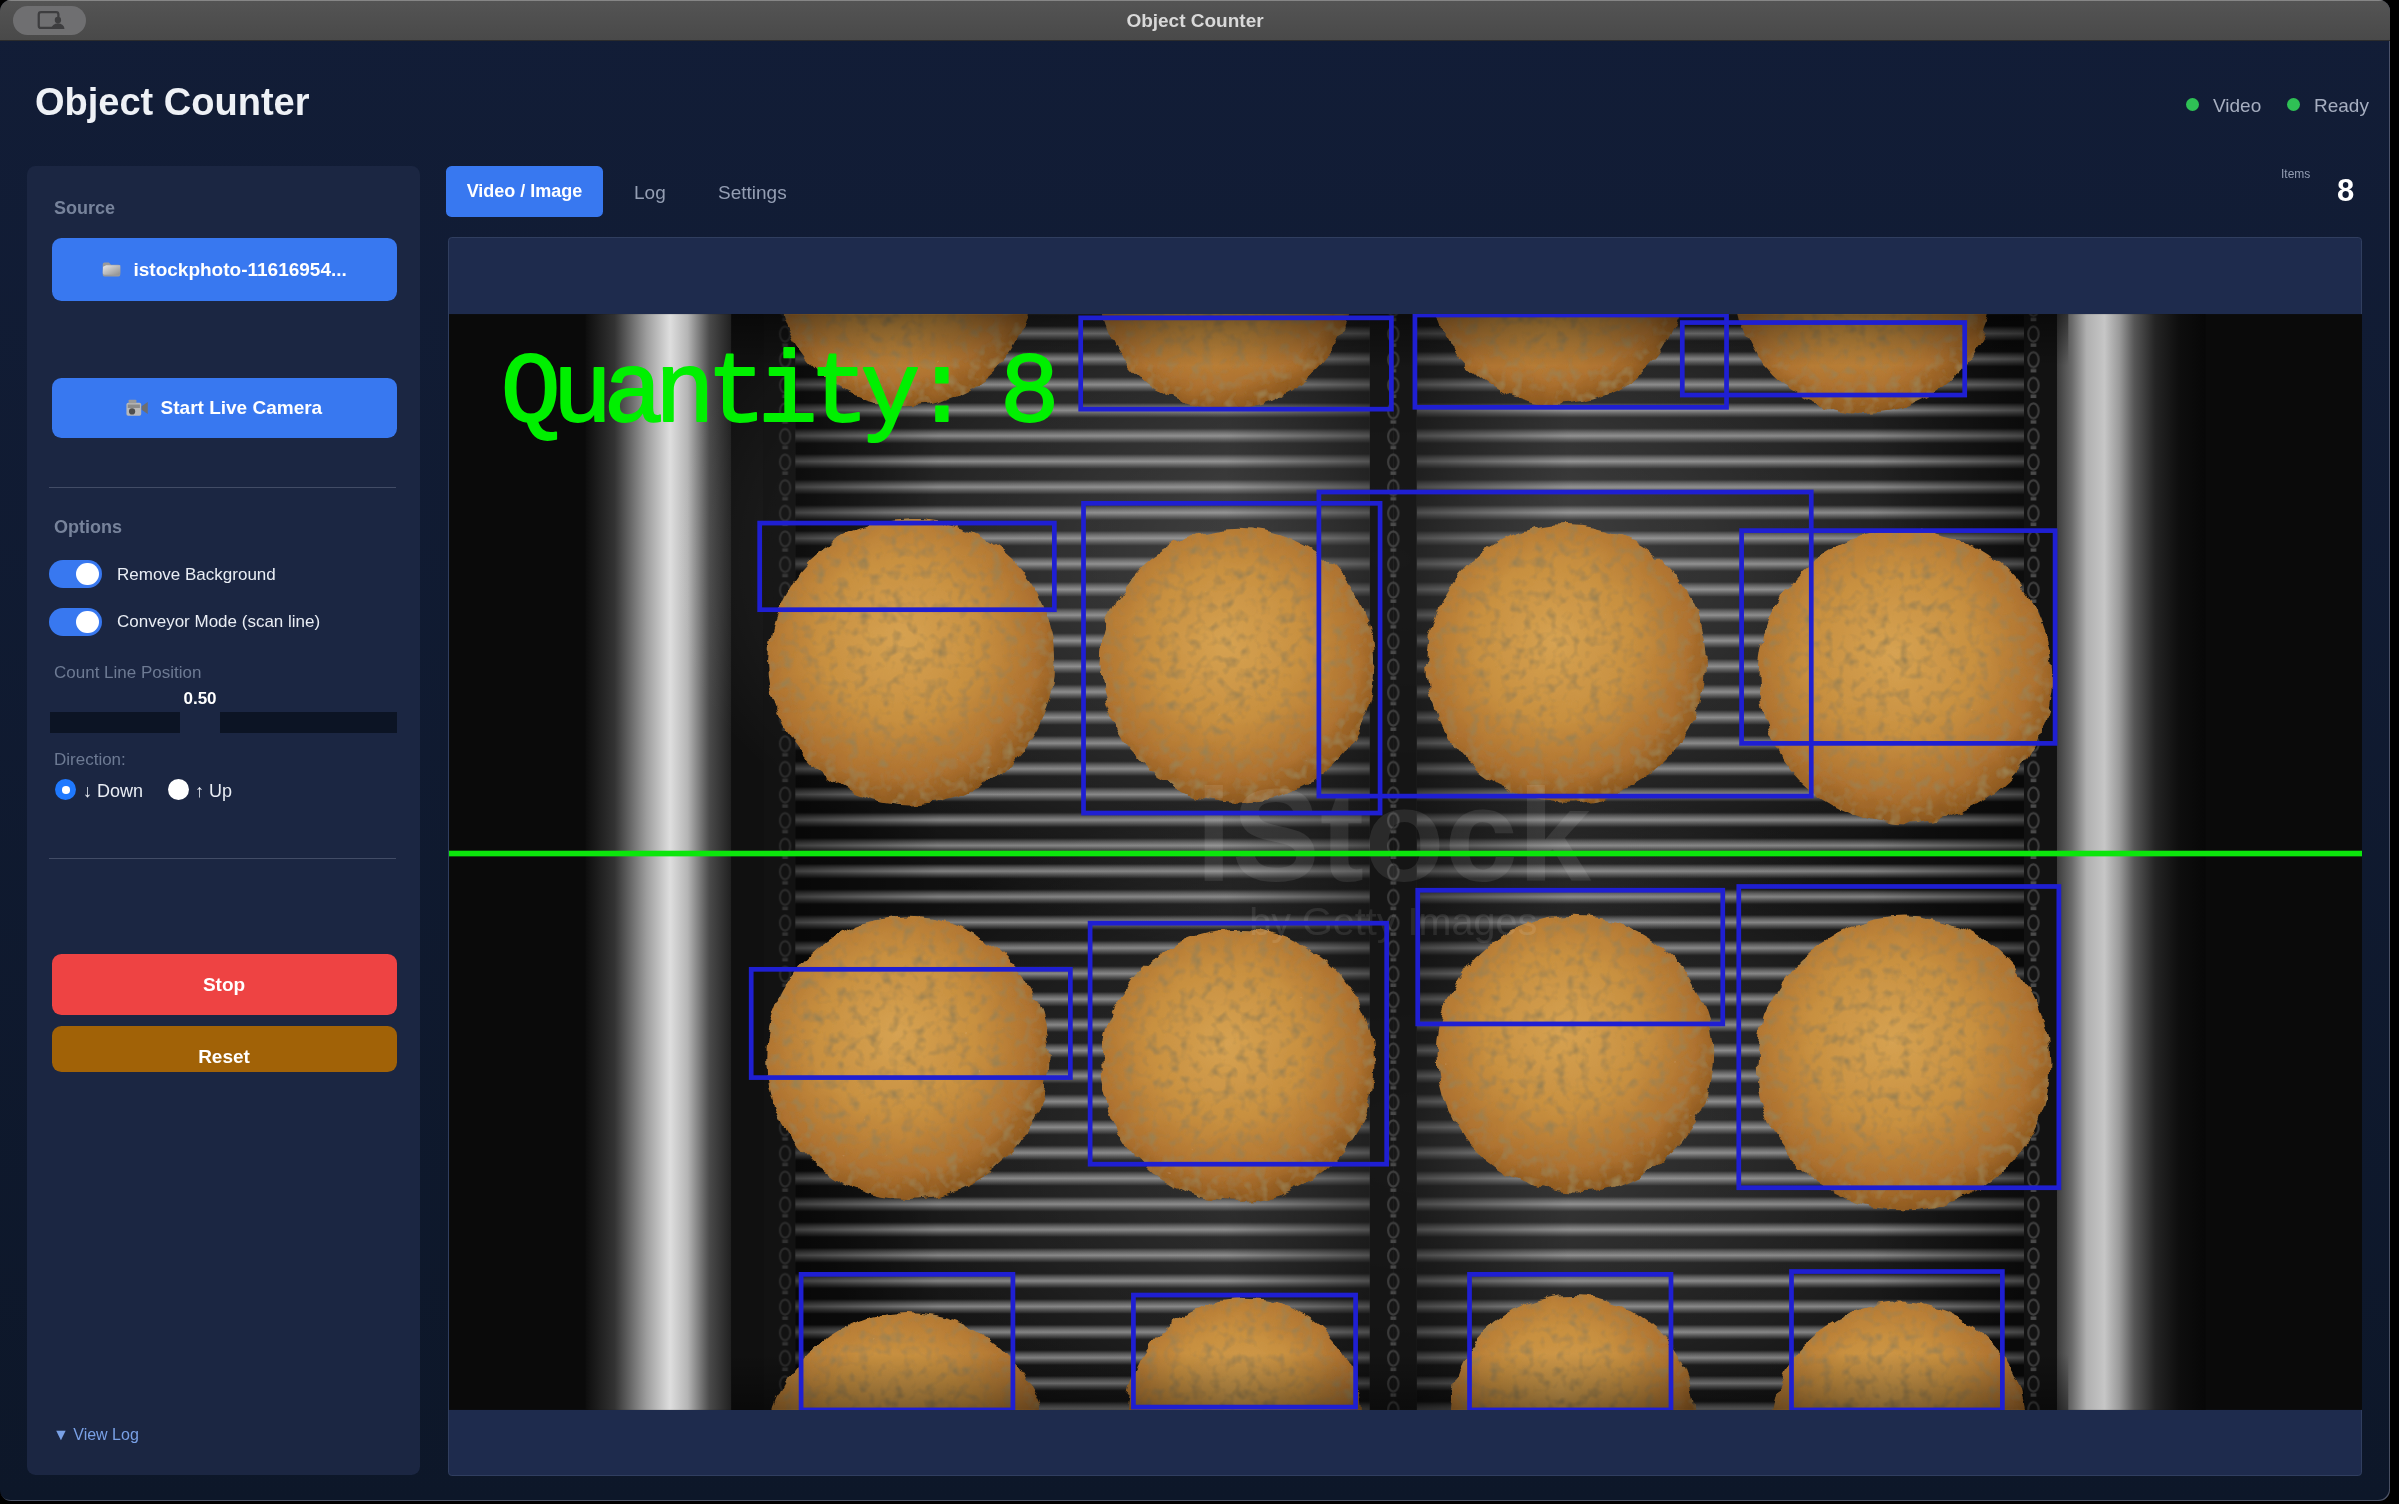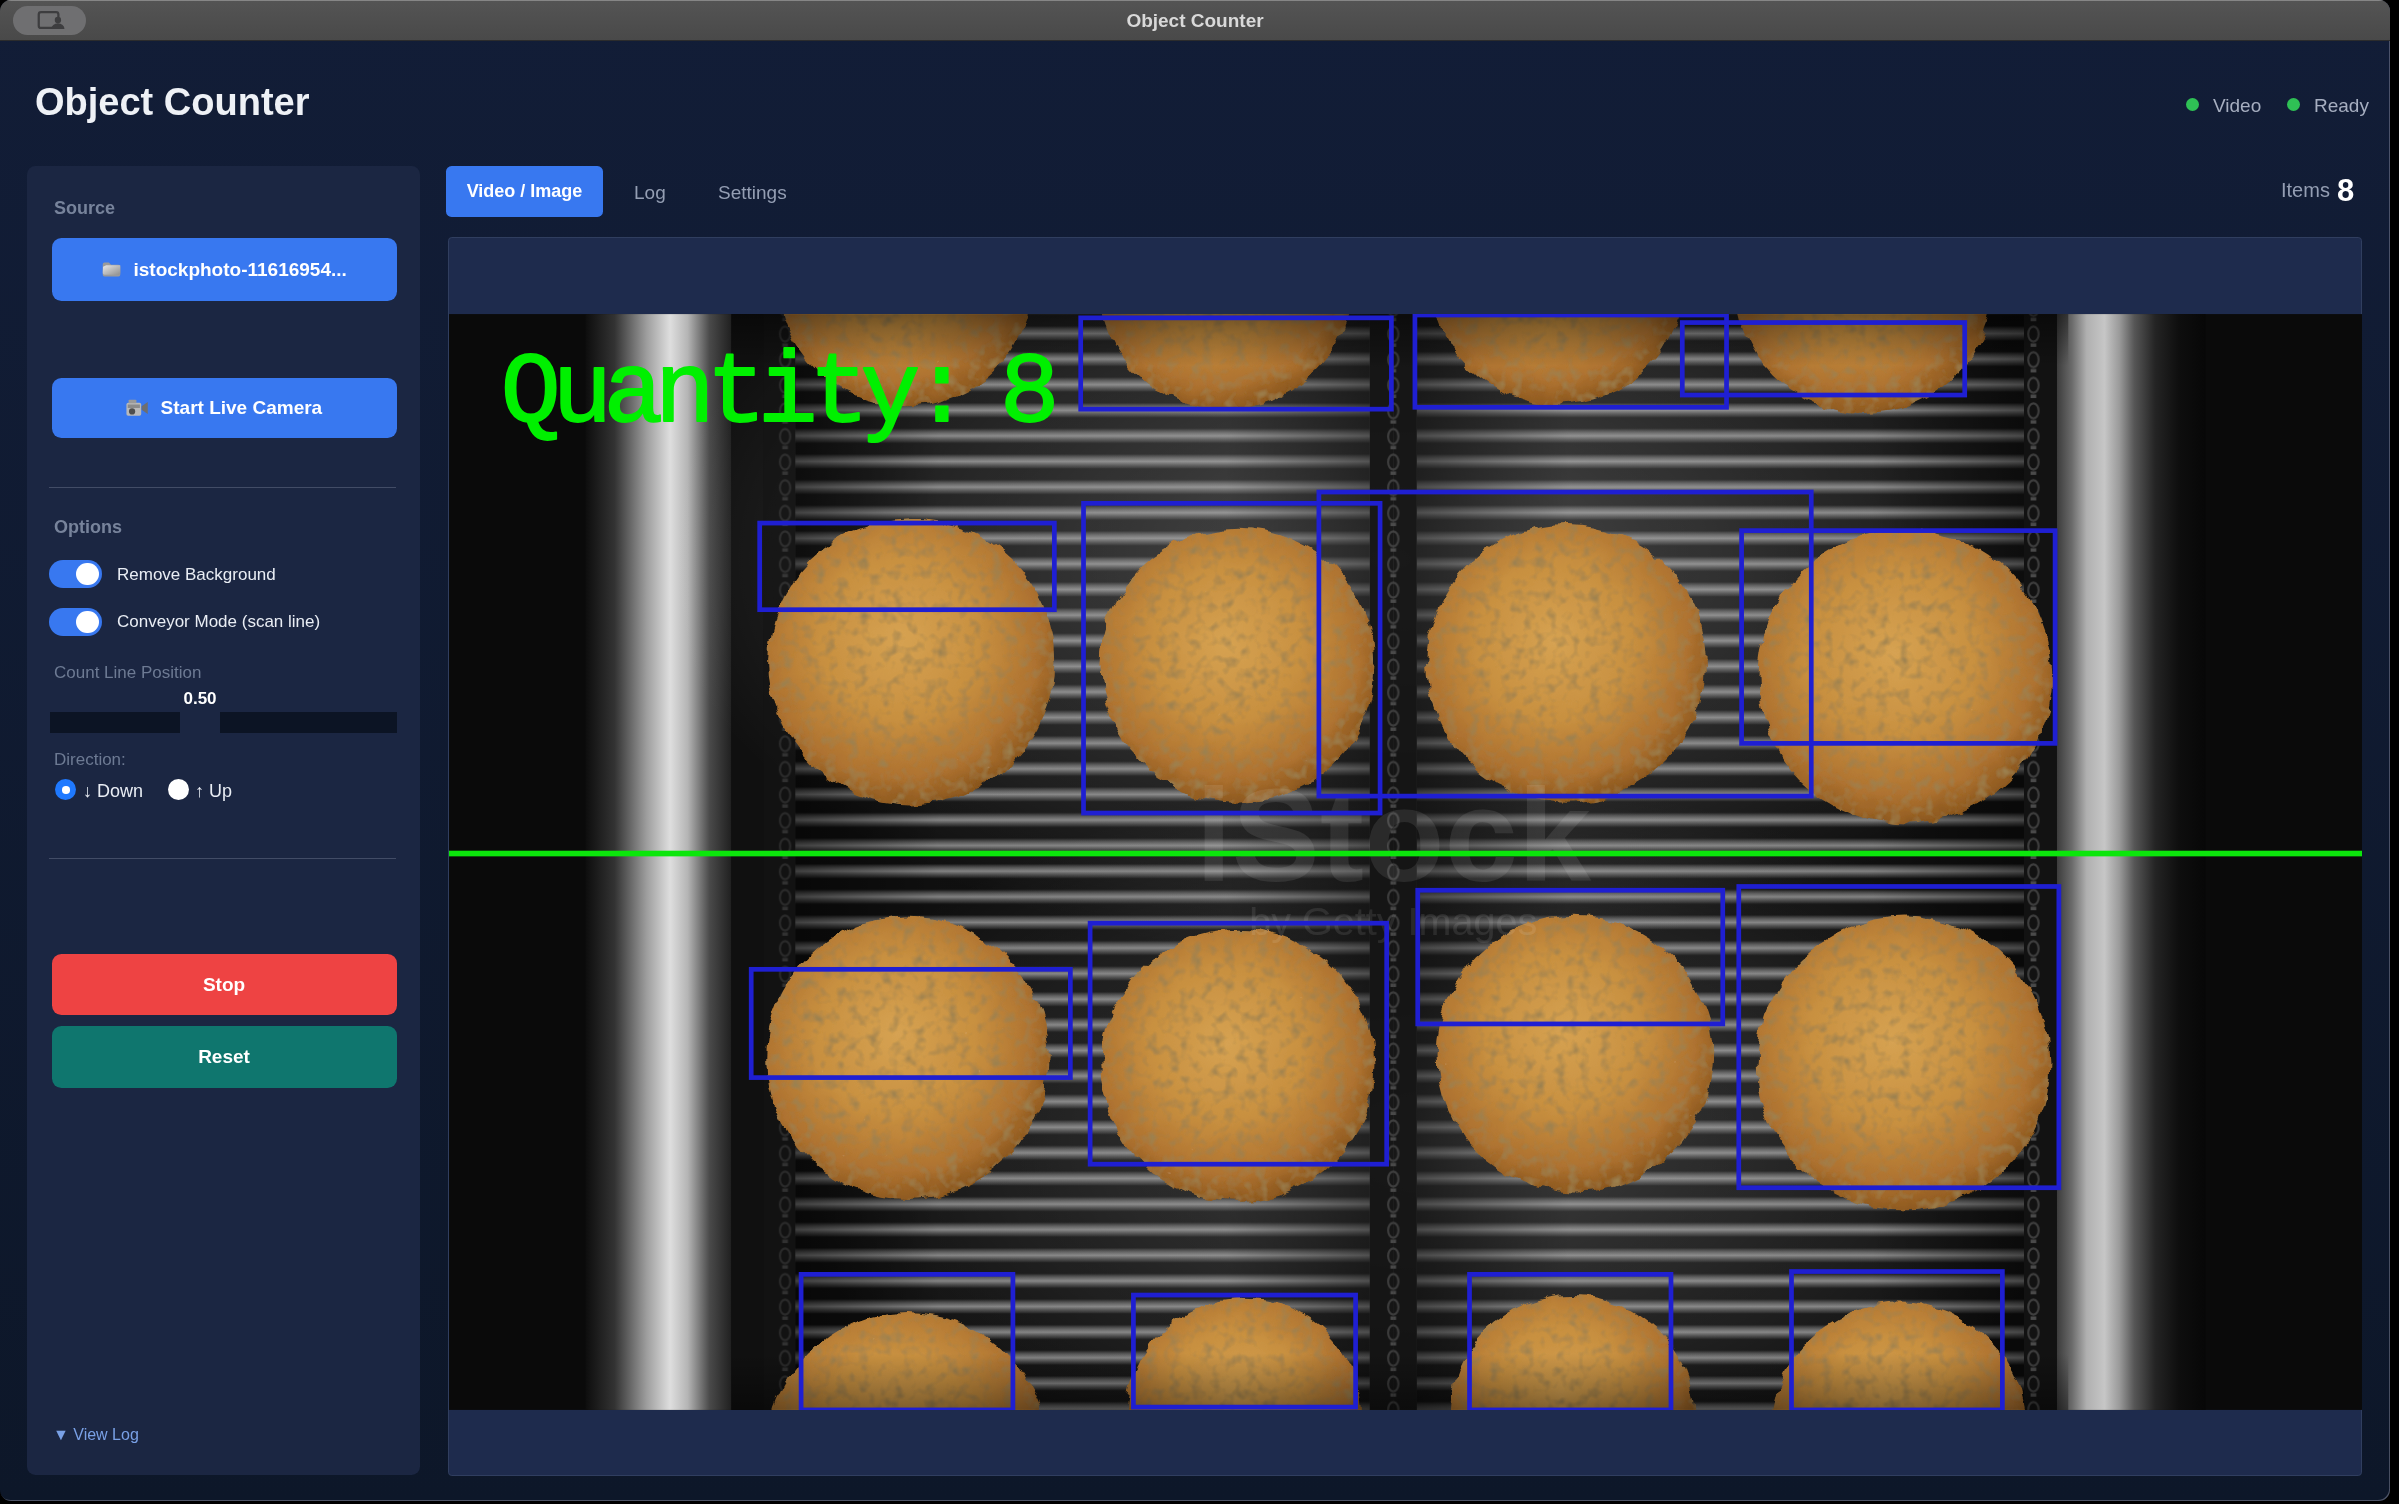--- a/index.html
+++ b/index.html
@@ -97,28 +97,28 @@
     <div style="position:absolute;left:22.6px;top:546px;width:347px;height:21px;background:#0c1424"></div>
     <div style="position:absolute;left:153px;top:546px;width:40px;height:21px;background:#1b2642"></div>
     <div class="lab2" style="top:584px">Direction:</div>
     <div class="radio" style="left:28px;top:613px;background:#1f79ff"></div>
     <div style="position:absolute;left:35px;top:620px;width:7.5px;height:7.5px;border-radius:50%;background:#fff"></div>
     <div class="rlab" style="left:56px;top:615px">↓ Down</div>
     <div class="radio" style="left:141px;top:613px;background:#fff"></div>
     <div class="rlab" style="left:168px;top:615px">↑ Up</div>
     <div class="hr" style="top:692px"></div>
     <div class="btn" style="top:788px;height:61px;line-height:61px;background:#ee4343">Stop</div>
-    <div class="btn" style="top:860px;height:62px;line-height:62px;background:#0f766e">Reset</div>
+    <div class="btn" style="top:860px;height:46px;line-height:62px;background:#a16207">Reset</div>
     <div style="position:absolute;left:26px;top:1260px;font-size:16px;color:#79a0e5">▼ View Log</div>
   </div>
 
   <div class="tab" style="left:446px;top:166px;width:157px;height:51px;line-height:51px">Video / Image</div>
   <div class="tabtxt" style="left:634px;top:182px">Log</div>
   <div class="tabtxt" style="left:718px;top:182px">Settings</div>
-  <div class="tabtxt" style="left:2281px;top:179px;font-size:20px">Items</div>
+  <div class="tabtxt" style="left:2281px;top:167px;font-size:12px">Items</div>
   <div style="position:absolute;left:2337px;top:173px;font-size:31px;font-weight:bold;color:#fff">8</div>
 
   <div class="vpanel"></div>
   <div class="photo">
 <svg width="1913" height="1096" viewBox="0 0 2032 1164">
         <defs>
 <linearGradient id="lbar" x1="0" y1="0" x2="1" y2="0">
  <stop offset="0" stop-color="#0d0d0d"></stop>
             <stop offset="0.2" stop-color="#333"></stop>
  <stop offset="0.42" stop-color="#9e9e9e"></stop>

